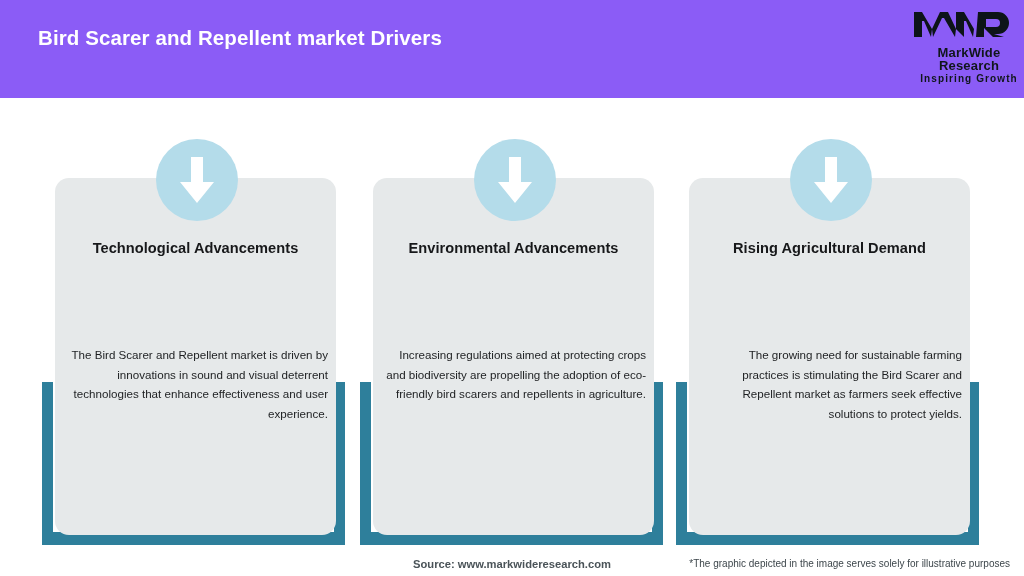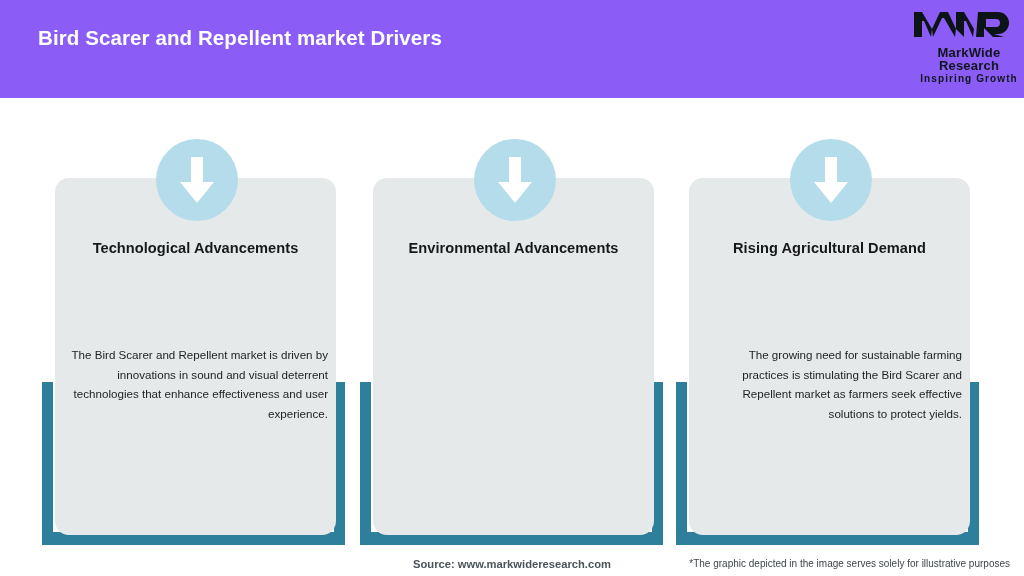--- a/index.html
+++ b/index.html
@@ -221,20 +221,21 @@
     <div class="arm arm-r"></div>
     <div class="base"></div>
   </div>
   <div class="card"></div>
   <div class="arrow-badge">
     <svg width="40" height="50" viewBox="0 0 40 50" xmlns="http://www.w3.org/2000/svg" aria-hidden="true">
       <polygon fill="#ffffff" points="14,2 26,2 26,27 37,27 20,48 3,27 14,27"></polygon>
     </svg>
   </div>
   <div class="card-title">Environmental Advancements</div>
+  <div class="card-body">Increasing regulations aimed at protecting crops and biodiversity are propelling the adoption of eco-friendly bird scarers and repellents in agriculture.</div>
 </div>
 
 <div class="card-group" id="group-2">
   <div class="bracket">
     <div class="arm arm-l"></div>
     <div class="arm arm-r"></div>
     <div class="base"></div>
   </div>
   <div class="card"></div>
   <div class="arrow-badge">

